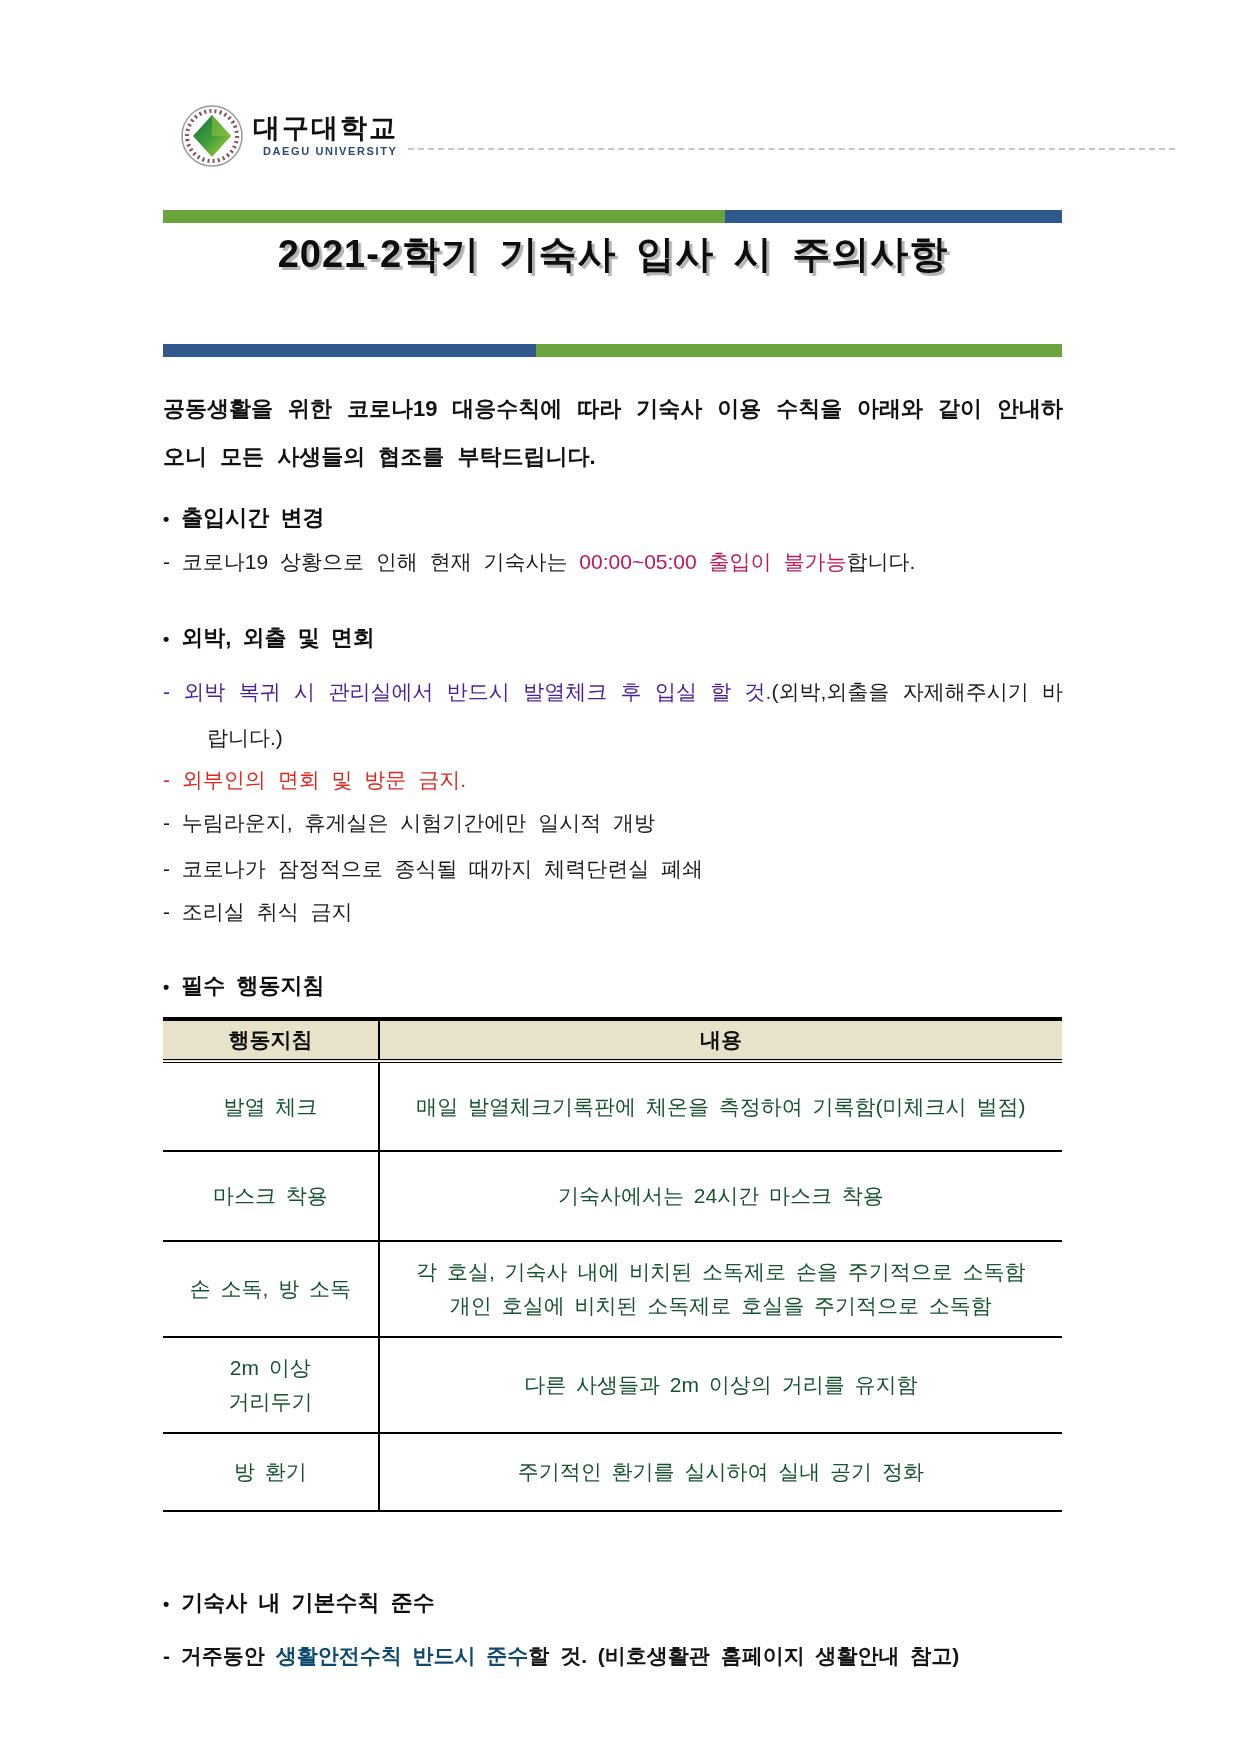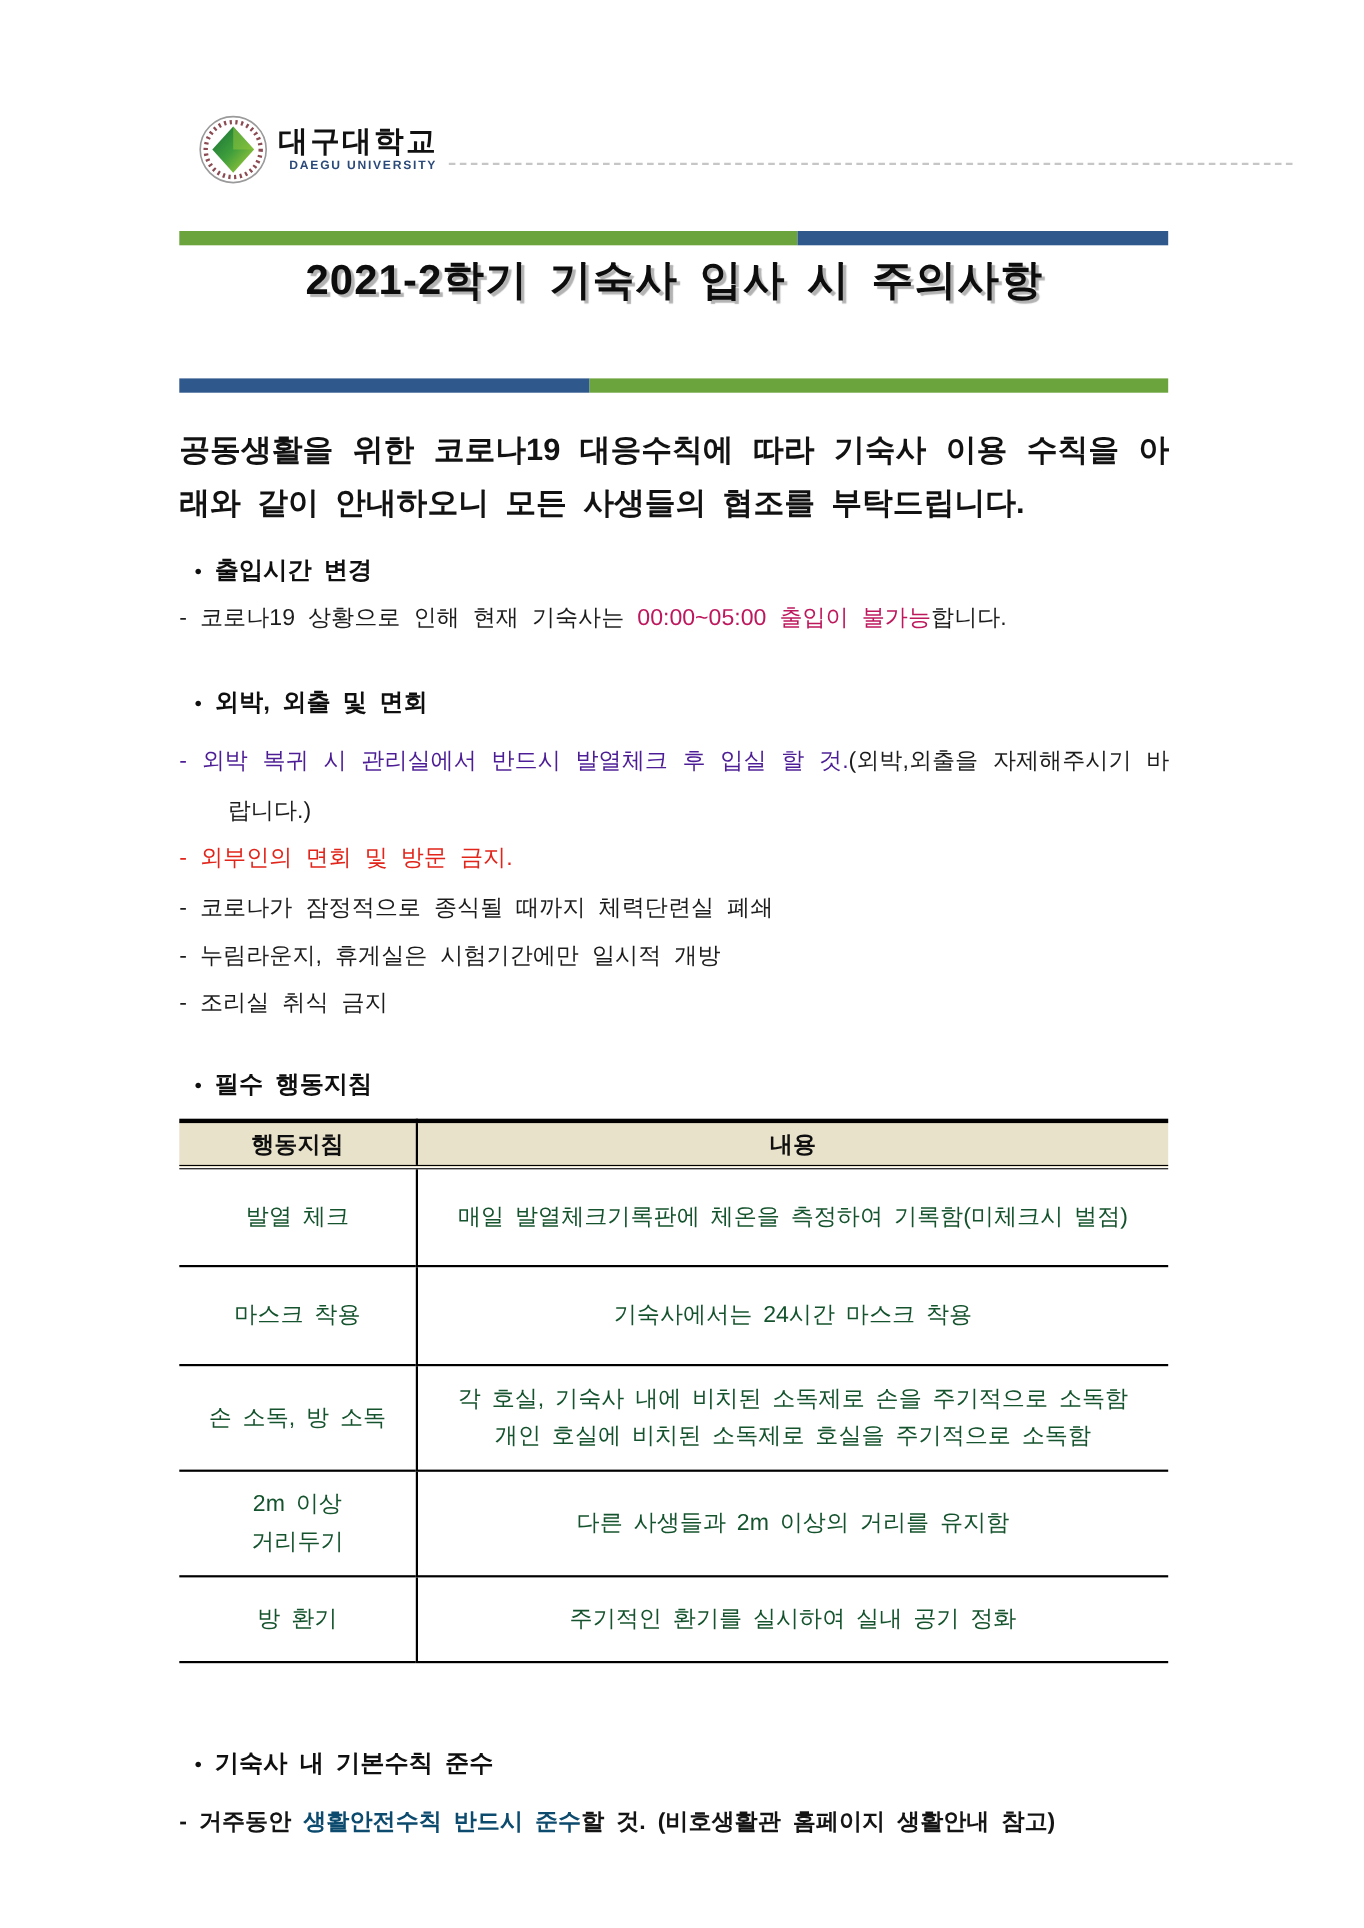--- a/index.html
+++ b/index.html
@@ -31,24 +31,24 @@
 
   
   .doc-title {
     margin-top:6px; text-align:center; font-size:38px; font-weight:bold;
     letter-spacing:1px; word-spacing:8px; color:#0d0d0d;
     text-shadow:3px 3px 1px #b3b3b3;
   }
 
   
   .intro {
-    margin-top:28px; font-size:28px; font-weight:600; line-height:48px;
+    margin-top:28px; font-size:22px; font-weight:600; line-height:48px;
     text-align:justify; word-spacing:7px; color:#121212;
   }
-  .sec-heading { font-size:22px; font-weight:bold; color:#0f0f0f; word-spacing:5px;margin-left:14px; }
+  .sec-heading { font-size:22px; font-weight:bold; color:#0f0f0f; word-spacing:5px; }
   .sec-heading .bullet { margin-right:12px; font-size:18px; }
   .item {
     font-size:21px; line-height:30px; word-spacing:6px; color:#1c1c1c;
     padding-left:28px; text-indent:-28px;
   }
   .item.wrap2 { line-height:46px; padding-left:44px; text-indent:-44px; text-align:justify; }
   .mt-head1 { margin-top:22px; }
   .mt-item1 { margin-top:14px; }
   .mt-head2 { margin-top:46px; }
   .mt-item2 { margin-top:16px; }
@@ -129,22 +129,22 @@
     </div>
 
     <div class="sec-heading mt-head2">
       <span class="bullet">•</span><span>외박, 외출 및 면회</span>
     </div>
     <div class="item wrap2 mt-item2">
       <span class="red" style="color: #4c1d95;">- 외박 복귀 시 관리실에서 반드시 발열체크 후 입실 할 것.</span><span>(외박,외출을 자제해주시기 바랍니다.)</span>
     </div>
     <div class="item red mt-item3" style="color: rgb(225, 37, 27);">- 외부인의 면회 및 방문 금지.</div>
 
+    <div class="item mt-fitem2">- 누림라운지, 휴게실은 시험기간에만 일시적 개방</div>
     <div class="item mt-fitem">- 코로나가 잠정적으로 종식될 때까지 체력단련실 폐쇄</div>
-    <div class="item mt-fitem2">- 누림라운지, 휴게실은 시험기간에만 일시적 개방</div>
     <div class="item mt-fitem2">- 조리실 취식 금지</div>
 
     <div class="sec-heading mt-head4">
       <span class="bullet">•</span><span>필수 행동지침</span>
     </div>
 
     <table class="rule-table">
       <thead>
         <tr>
           <th class="c1 hdrbg" style="background: rgb(233, 226, 203);">행동지침</th>

